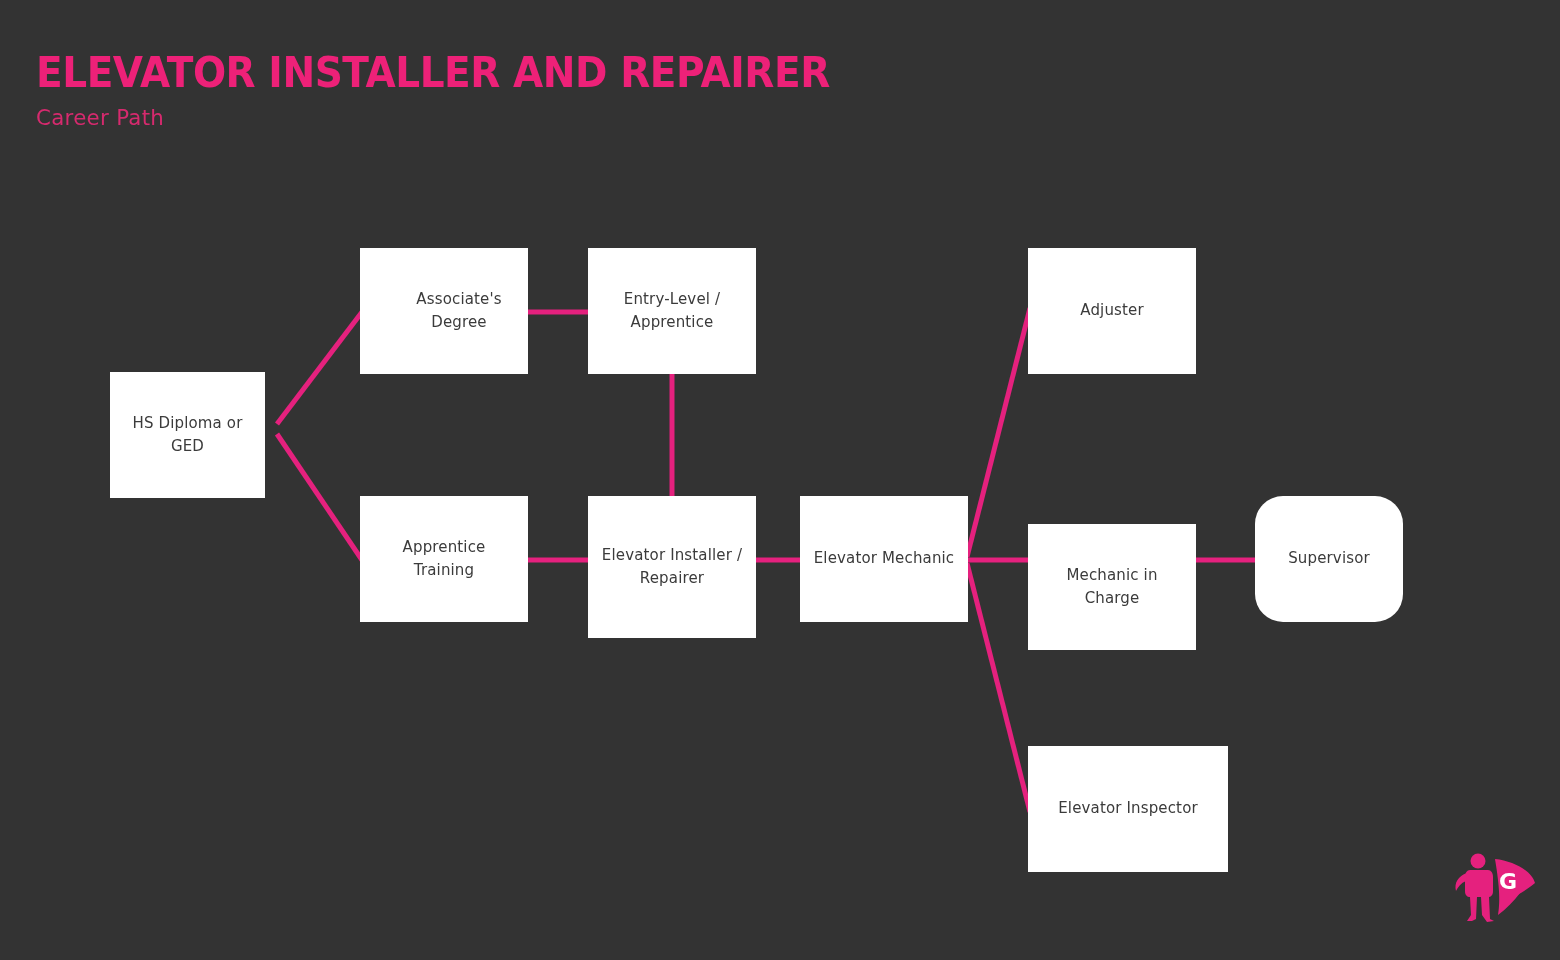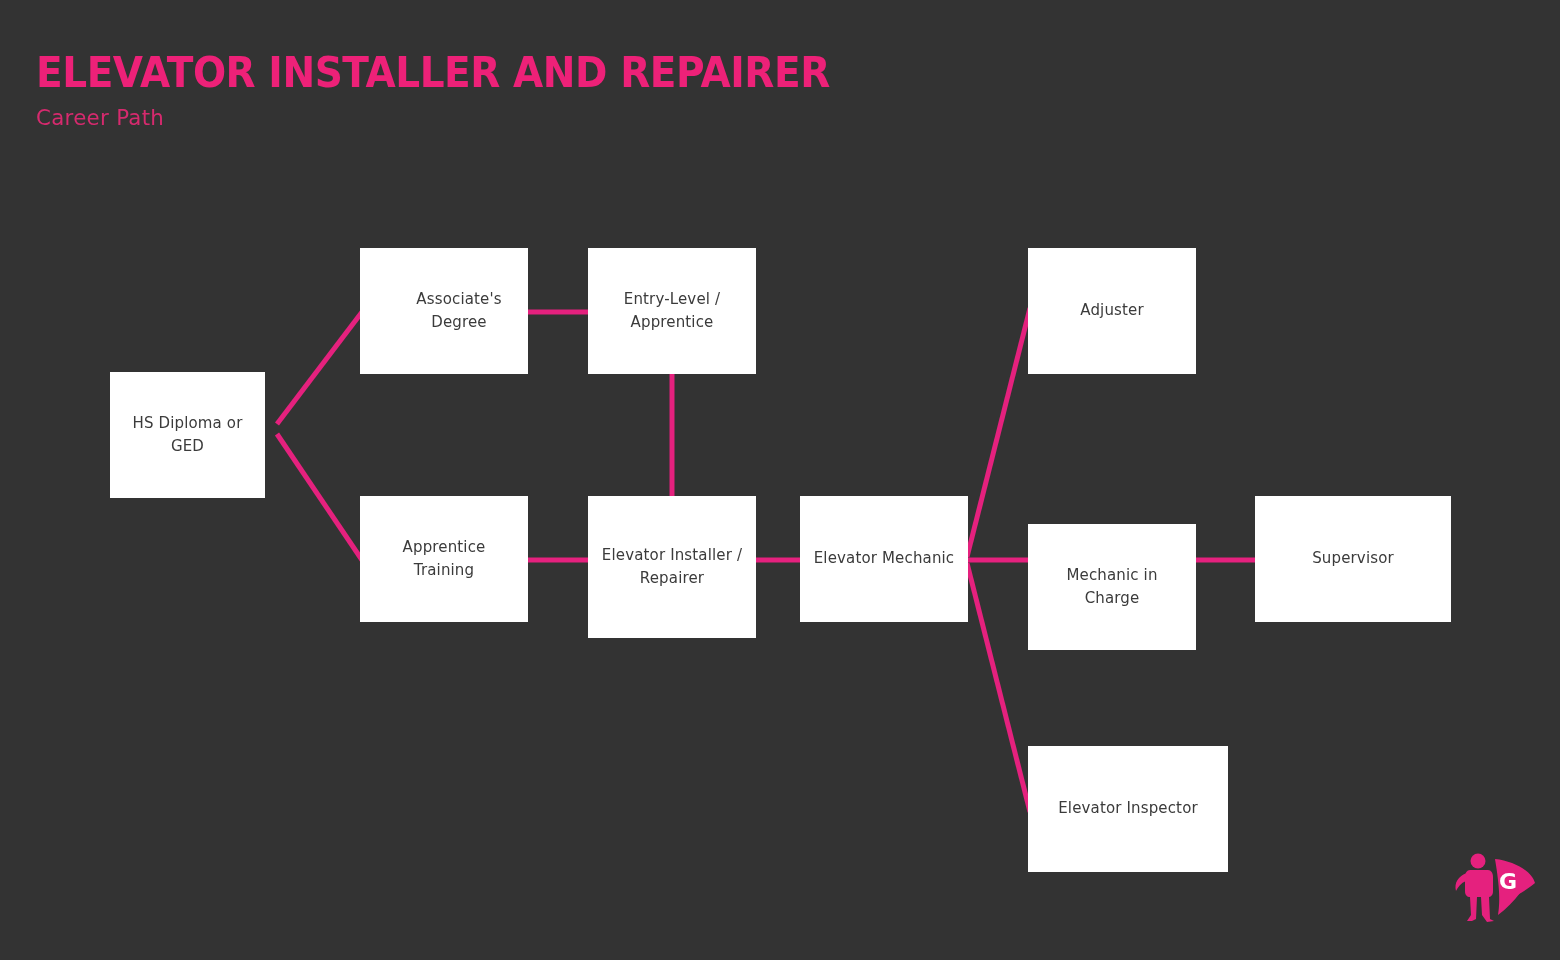--- a/index.html
+++ b/index.html
@@ -145,21 +145,21 @@
       <div class="node" style="left: 1028px; top: 248px; width: 168px; height: 126px;">
         <span class="node-label">Adjuster</span>
       </div>
       <div class="node" style="left: 1028px; top: 496px; width: 168px; height: 126px; margin-top: 28px;">
         <span class="node-label">Mechanic in
 Charge</span>
       </div>
       <div class="node" style="left: 1028px; top: 746px; width: 200px; height: 126px;">
         <span class="node-label">Elevator Inspector</span>
       </div>
-      <div class="node" style="left: 1255px; top: 496px; width: 196px; height: 126px;">
+      <div class="node" style="left: 1255px; top: 496px; width: 148px; height: 126px; border-radius: 28px;">
         <span class="node-label">Supervisor</span>
       </div>
     </div>
 
   <svg id="logo" viewBox="0 0 92 92" xmlns="http://www.w3.org/2000/svg">
 
     <path d="M47 16 C66 18, 84 28, 87 40 C80 46, 70 52, 60 57
              C56 50, 52 42, 50 34 C55 40, 61 45, 68 48
              C62 40, 54 29, 47 16 Z" fill="#E5217E"></path>
     <path d="M47 16 C60 26, 68 38, 72 50 C66 58, 58 66, 50 72

